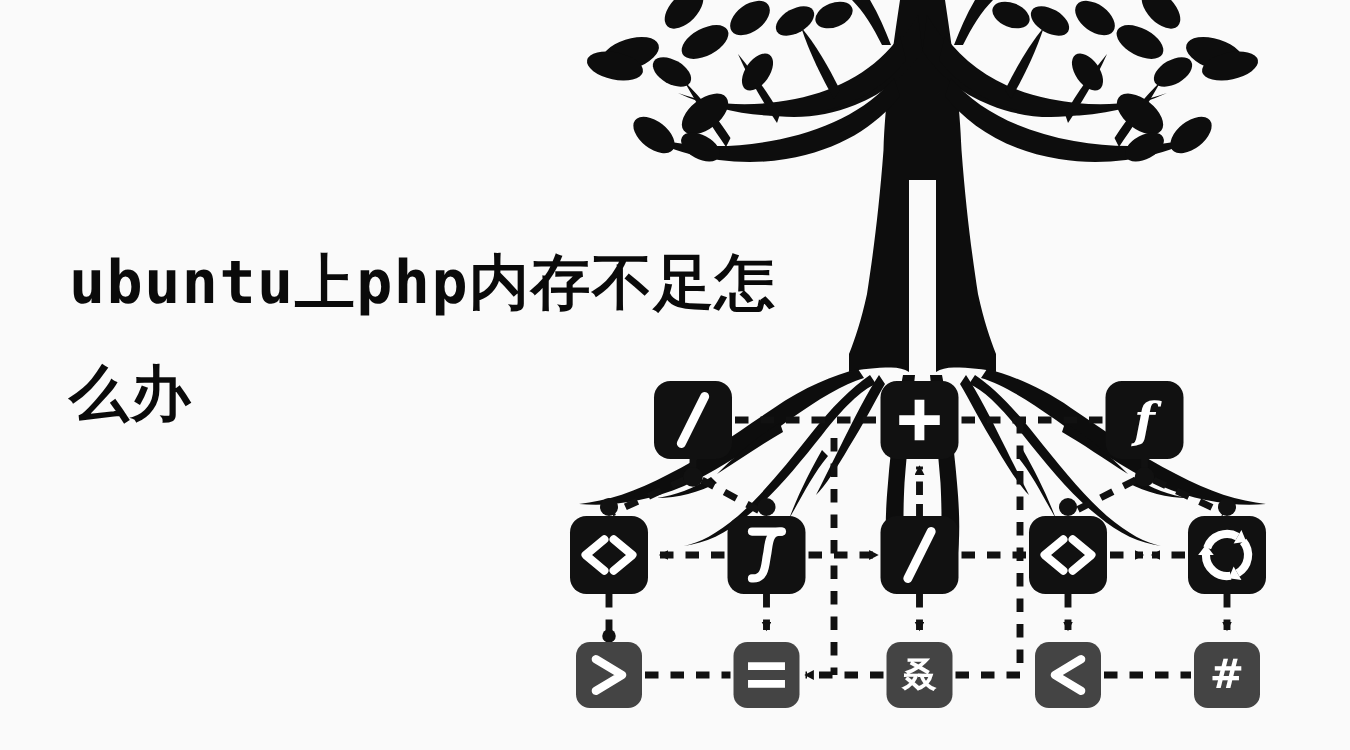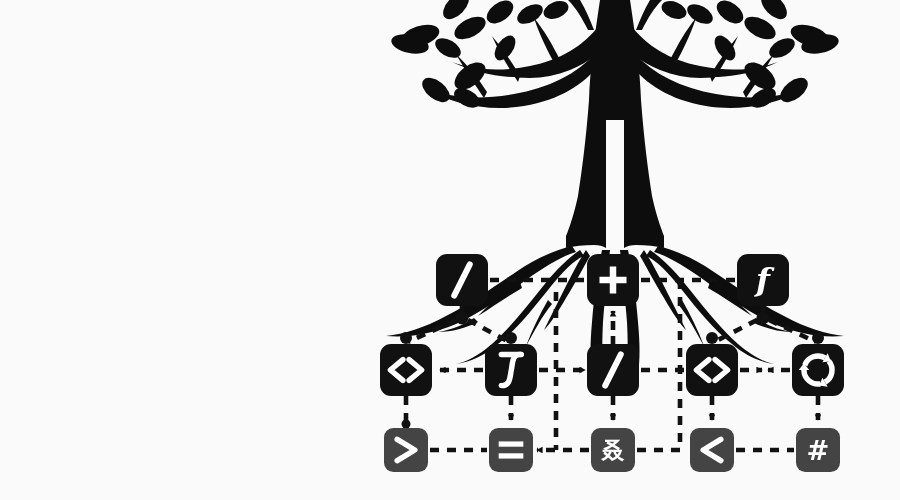--- a/index.html
+++ b/index.html
@@ -304,14 +304,18 @@
         </g>
         <g>
           <rect x="796" y="428" width="44" height="44" rx="9.24" ry="9.24" fill="#444444"></rect>
           <g>
             <text x="818" y="450" fill="#fff" text-anchor="middle" dominant-baseline="central" font-size="27.28" font-family="&quot;DejaVu Sans&quot;, sans-serif" font-weight="700" font-style="normal">#</text>
           </g>
         </g>
       </g>
   </svg>
 
+  <div class="title-block">
+    <div class="title-line">ubuntu上php内存不足怎</div>
+    <div class="title-line">么办</div>
+  </div>
 
 </div>
 
 </body></html>

